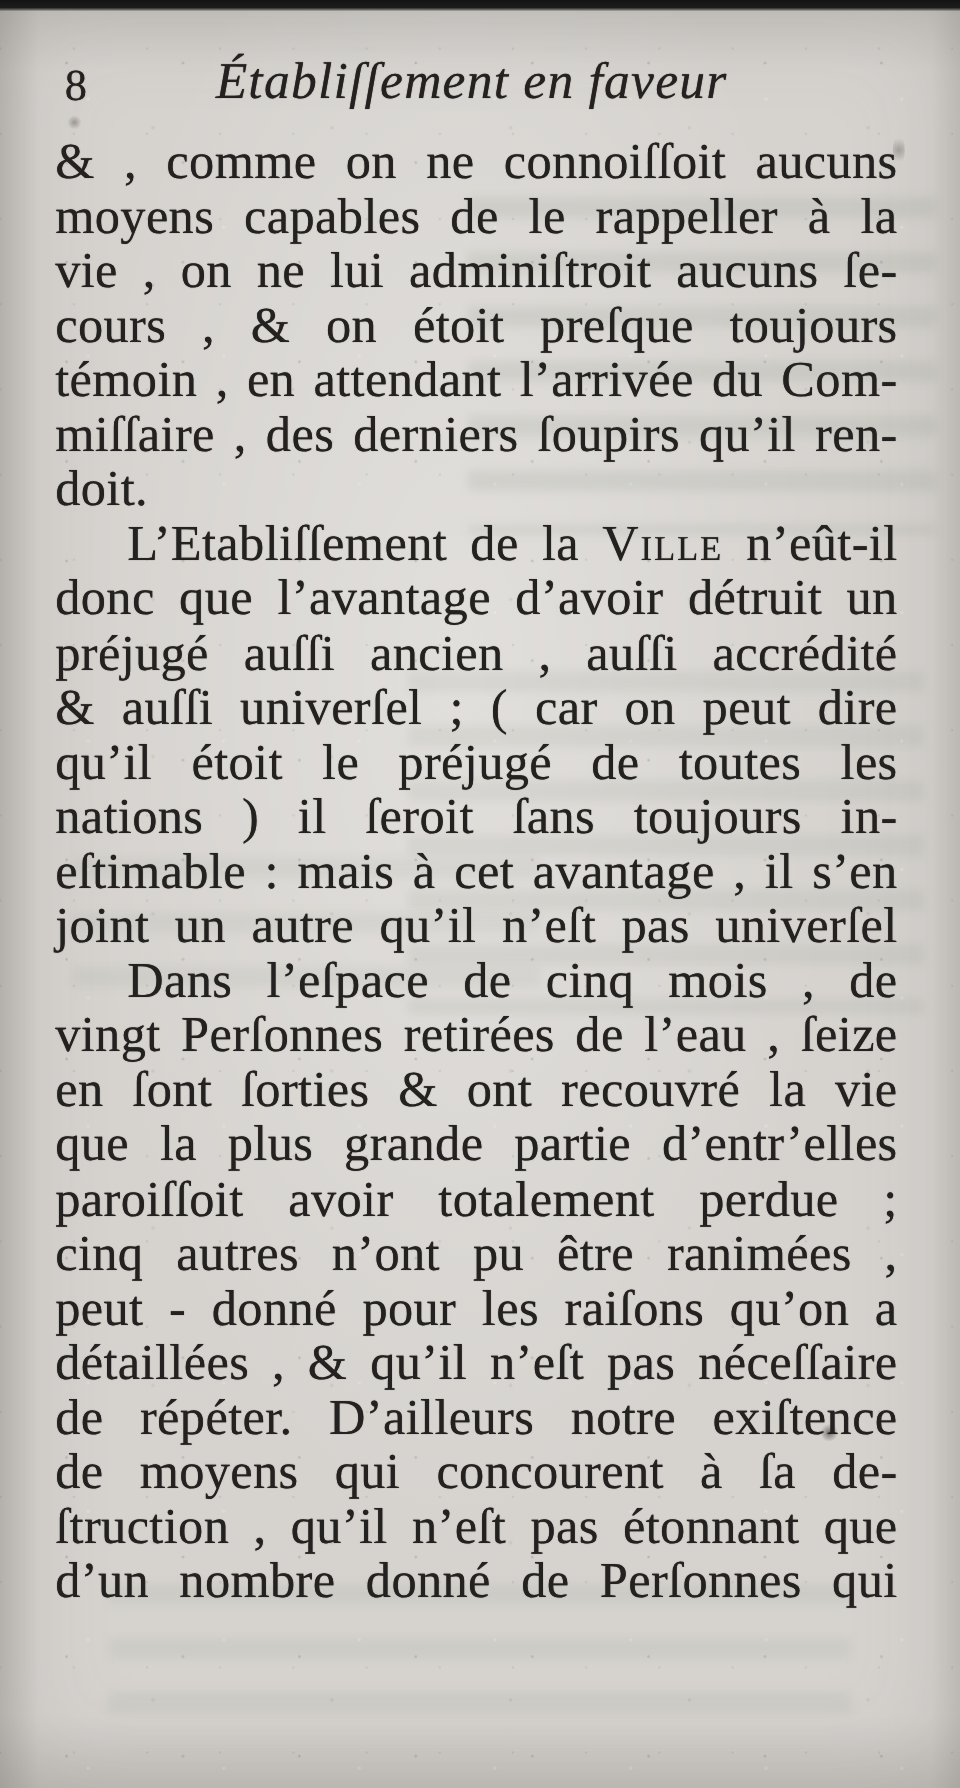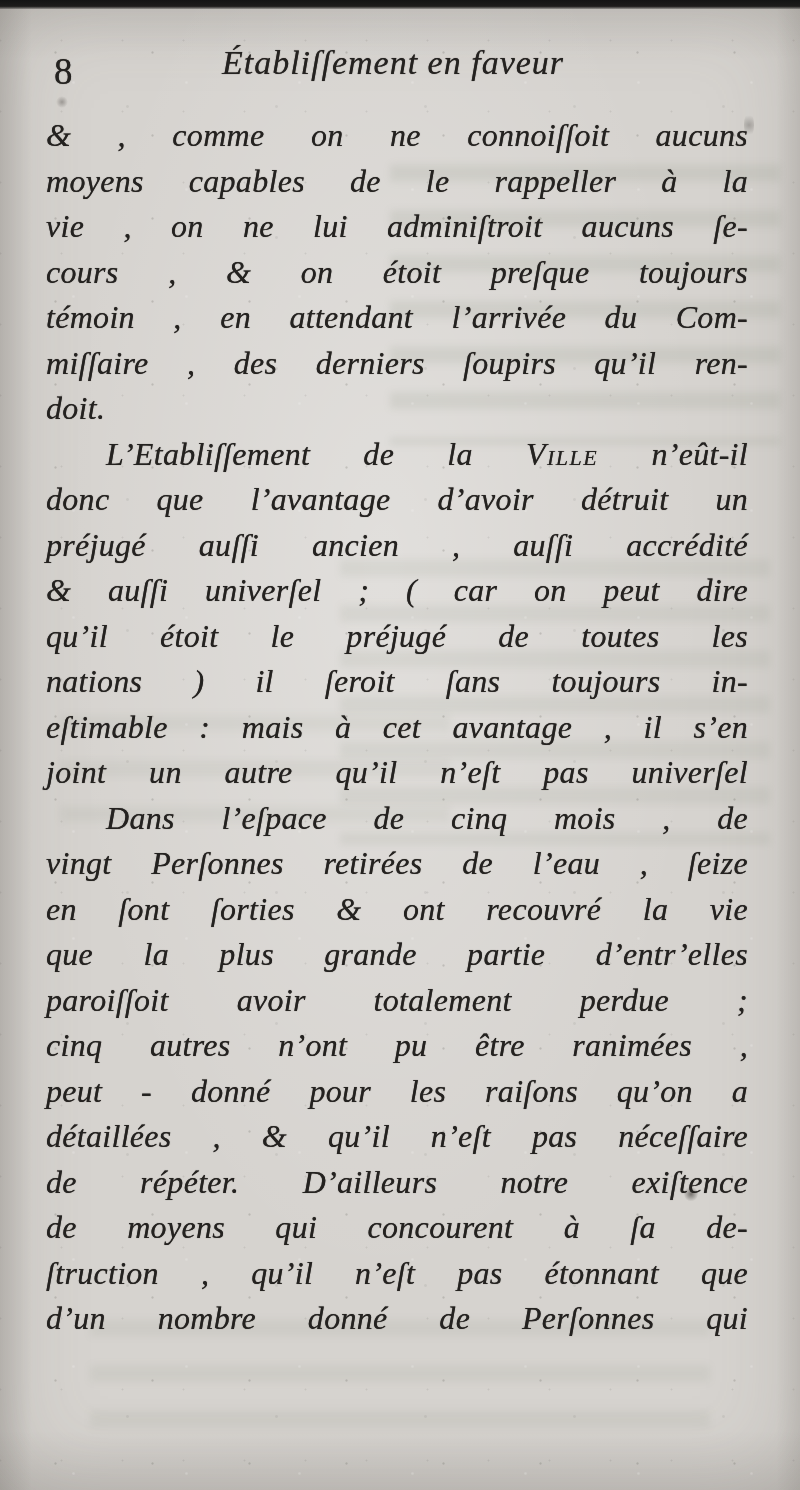--- a/index.html
+++ b/index.html
@@ -77,42 +77,41 @@
   .pagenum {
     position: absolute;
     left: 54px; top: 6px;
     font-size: 37px;
     text-shadow: 0 0 0.8px rgba(30,26,22,0.9);
   }
   .running {
     display: block;
     text-align: center;
     font-style: italic;
-    font-size: 34px;
+    font-size: 43px;
     letter-spacing: 1px;
     padding-right: 14px;
     text-shadow: 0 0 0.8px rgba(30,26,22,0.85);
   }
   main.text {
     position: absolute;
     top: 113px;
     left: 46px;
     right: 52px;
   }
   .line {
     height: 45.5px;
     line-height: 45.5px;
-    font-size: 32px;
+    font-size: 42px;
     letter-spacing: 0.3px;
     word-spacing: 1.5px;
     text-align: justify;
     text-align-last: justify;
     white-space: normal;
     text-shadow: 0 0 0.7px rgba(28,24,20,0.85);
-    font-style: italic;
   }
   .line.end { text-align-last: left; }
   .line.indent { text-indent: 60px; }
   .smallcaps { font-variant: small-caps; letter-spacing: 1.5px; }
 </style>
 </head>
 <body>
 
 <div class="page">
   <div class="top-edge"></div>

